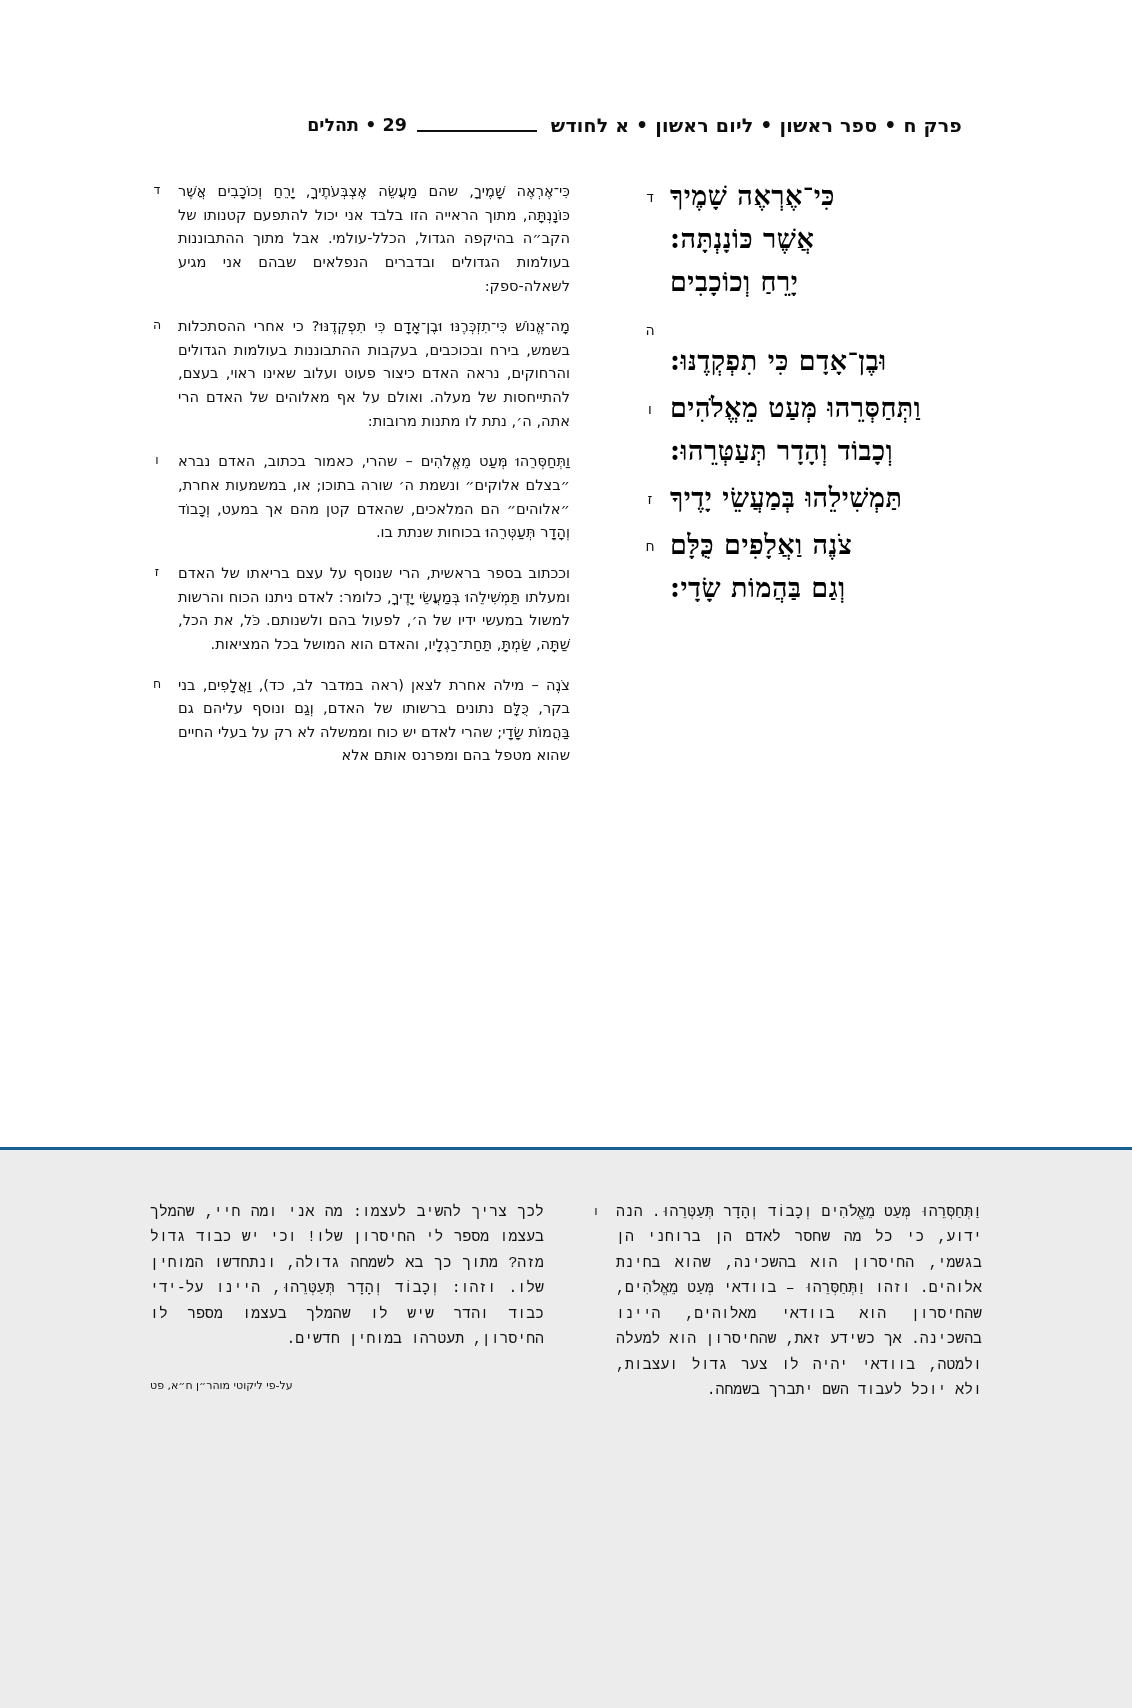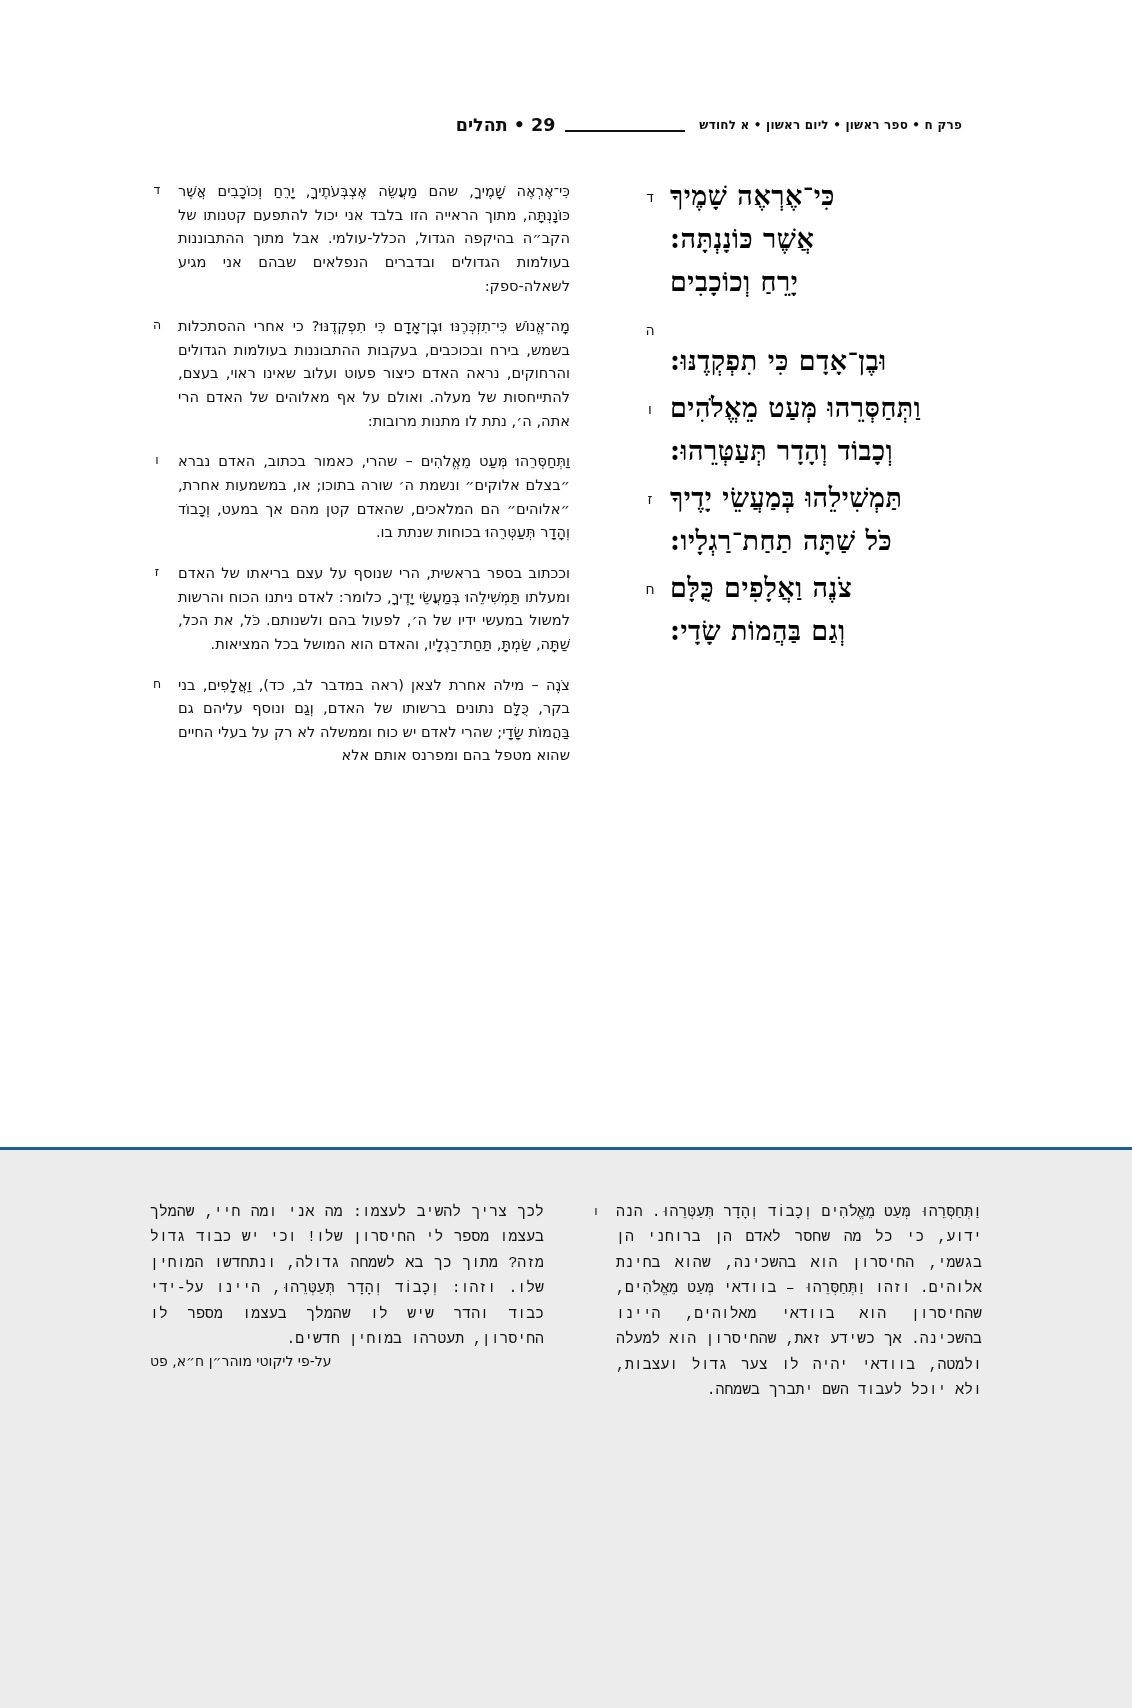--- a/index.html
+++ b/index.html
@@ -31,21 +31,21 @@
     right: 170px;
     height: 34px;
     direction: rtl;
     display: flex;
     align-items: center;
     justify-content: flex-start;
     gap: 0;
   }
   .header-title {
     font-family: "DejaVu Sans", "Liberation Sans", sans-serif;
-    font-size: 12px;
+    font-size: 19px;
     font-weight: 700;
     letter-spacing: 0.2px;
     white-space: nowrap;
     color: #0e0e0e;
   }
   .header-rule {
     flex: 0 0 120px;
     height: 1.5px;
     background: #111;
     margin: 0 14px 0 10px;
@@ -186,22 +186,23 @@
   .band-text {
     font-family: Liberation Mono, monospace;
     font-size: 14.8px;
     line-height: 1.72;
     text-align: justify;
     color: #111;
     flex: 1 1 auto;
     direction: rtl;
   }
   .band-source {
-    font-family: "DejaVu Sans", "Liberation Sans", sans-serif;
-    font-size: 14px;
+    margin-top: 26px;
+    font-family: "DejaVu Sans", "Liberation Sans", sans-serif;
+    font-size: 11px;
     color: #111;
     text-align: left;
     direction: rtl;
   }
 </style>
 </head>
 <body>
 
 <div class="page">
 
@@ -249,24 +250,20 @@
           <div class="verse-text">וְכָבוֹד וְהָדָר תְּעַטְּרֵהוּ:</div>
           <div class="verse-letter blank">ו</div>
         </div>
       </div>
 
       <div class="verse-block">
         <div class="verse-line">
           <div class="verse-text">תַּמְשִׁילֵהוּ בְּמַעֲשֵׂי יָדֶיךָ</div>
           <div class="verse-letter">ז</div>
         </div>
-        <div class="verse-line">
-          <div class="verse-text">כֹּל שַׁתָּה תַחַת־רַגְלָיו:</div>
-          <div class="verse-letter blank">ז</div>
-        </div>
       </div>
 
       <div class="verse-block">
         <div class="verse-line">
           <div class="verse-text">צֹנֶה וַאֲלָפִים כֻּלָּם</div>
           <div class="verse-letter">ח</div>
         </div>
         <div class="verse-line">
           <div class="verse-text">וְגַם בַּהֲמוֹת שָׂדָי:</div>
           <div class="verse-letter blank">ח</div>

